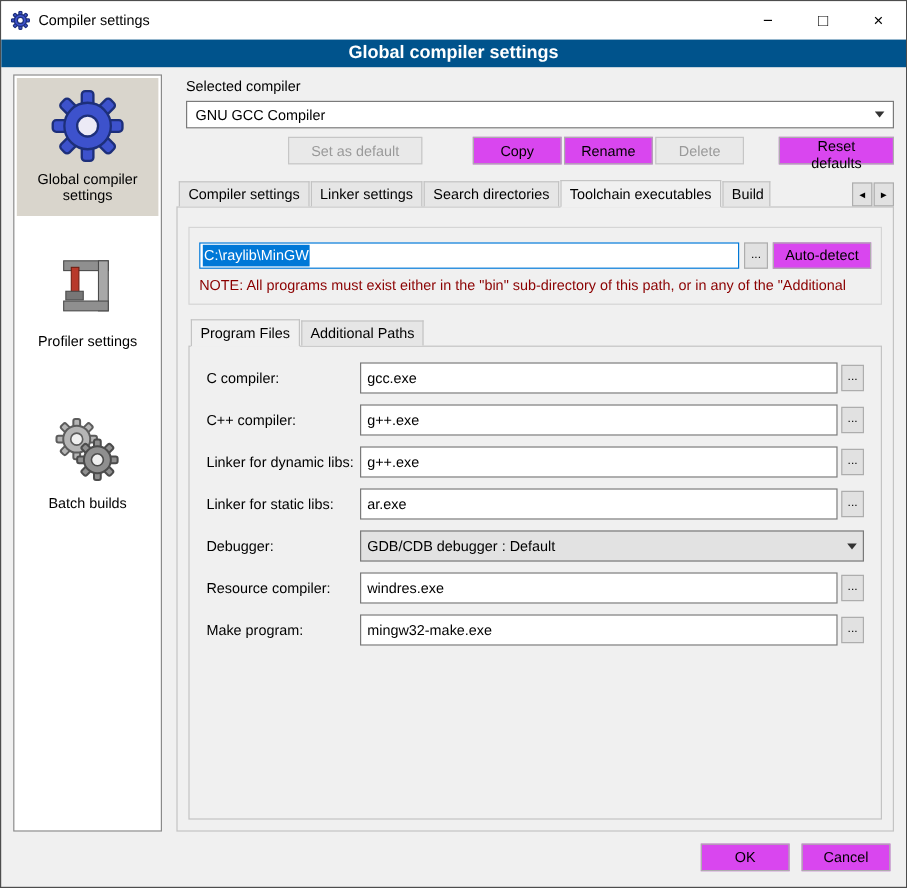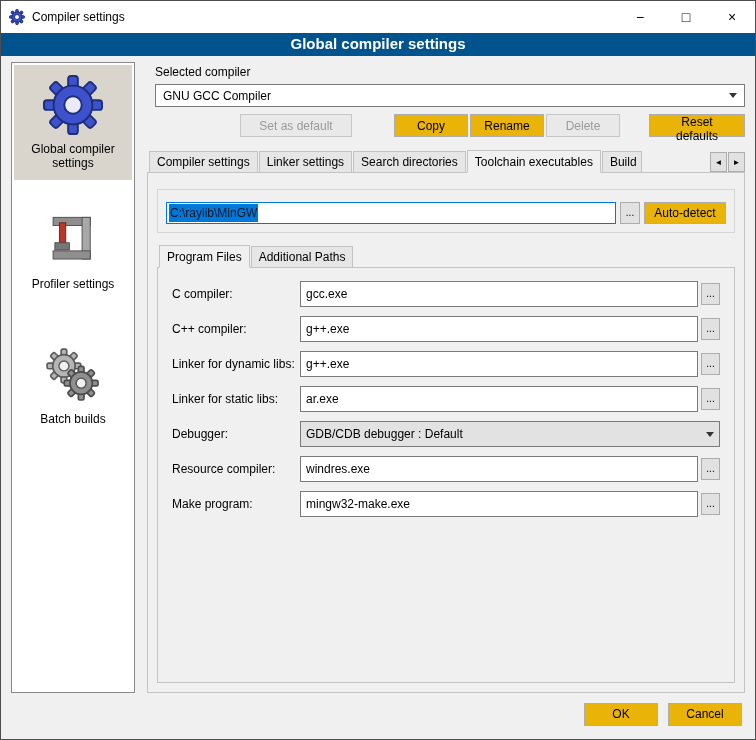--- a/index.html
+++ b/index.html
@@ -34,21 +34,21 @@
   .side-item.batch { margin-top:34px; }
 
   .main { flex:1; display:flex; flex-direction:column; min-width:0; }
   .sect-label { font-size:12px; margin:3px 0 5px 8px; }
 
   .combo { height:23px; border:1px solid #7a7a7a; background:#fff; display:flex; align-items:center;
            padding:0 7px; margin-left:8px; cursor:default; }
   .caret { width:0; height:0; border-left:4px solid transparent; border-right:4px solid transparent;
            border-top:5px solid #333; margin-left:auto; flex:none; }
 
-  .btn { height:23px; background:#eab308; border:1px solid #adadad; font-size:12px;
+  .btn { height:23px; background:#d946ef; border:1px solid #adadad; font-size:12px;
          font-family:"Liberation Sans",sans-serif; padding:0 10px; cursor:default; }
   .btn.disabled { color:#9a9a9a; border-color:#c6c6c6; background:#e9e9e9; }
   .btn-row { display:flex; margin-top:7px; justify-content:flex-end; gap:2px; }
   .btn-row .w110 { width:112px; }
   .btn-row .w74 { width:74px; }
   .btn-row .gap-a { margin-right:40px; }
   .btn-row .gap-b { margin-right:27px; }
   .btn-row .w96 { width:96px; }
 
   
@@ -63,21 +63,21 @@
 
   .tabpanel { flex:1; border:1px solid #c3c3c3; background:#f0f0f0; padding:12px 9px 9px 9px;
               display:flex; flex-direction:column; min-height:0; position:relative; z-index:1; }
 
   
   .groupbox { border:1px solid #d5d5d5; position:relative; padding:12px 8px 8px 8px; margin-top:4px; flex:none; }
   .gb-title { position:absolute; top:-8px; left:8px; background:#f0f0f0; padding:0 4px; font-size:12px; }
   .dir-row { display:flex; align-items:center; gap:4px; }
   .dir-input { flex:1; height:22px; border:1px solid #0078d7; background:#fff; display:flex;
                align-items:center; padding:0 2px; overflow:hidden; }
-  .dir-input .sel { background:#0078d7; color:#0f172a; padding:2px 1px; white-space:nowrap; }
+  .dir-input .sel { background:#0078d7; color:#ffffff; padding:2px 1px; white-space:nowrap; }
   .mini-btn { width:20px; height:22px; background:#e1e1e1; border:1px solid #adadad; font-size:10px;
               line-height:10px; cursor:default; flex:none; font-family:"Liberation Sans",sans-serif; }
   .auto-btn { width:82px; height:22px; flex:none; padding:0; }
   .note { color:#8b0000; font-size:12px; margin-top:7px; white-space:nowrap; overflow:hidden; }
 
   
   .subtabs { margin-top:11px; }
   .subpanel { flex:1; border:1px solid #c3c3c3; background:#f0f0f0; padding:13px 14px; min-height:0; }
   .frow { display:flex; align-items:center; margin-bottom:9px; }
   .flabel { width:128px; flex:none; font-size:12px; }
@@ -197,20 +197,21 @@
       <div class="tabpanel">
 
         <div class="groupbox">
           <div class="dir-row">
             <div class="dir-input">
               <span class="sel">C:\raylib\MinGW</span>
             </div>
             <button class="mini-btn">...</button>
             <button class="btn auto-btn">Auto-detect</button>
           </div>
+          <div class="note">NOTE: All programs must exist either in the "bin" sub-directory of this path, or in any of the "Additional</div>
         </div>
 
         <div class="tabstrip subtabs">
           <div class="tab active">Program Files</div>
           <div class="tab">Additional Paths</div>
         </div>
 
         <div class="subpanel">
 
           <div class="frow">

